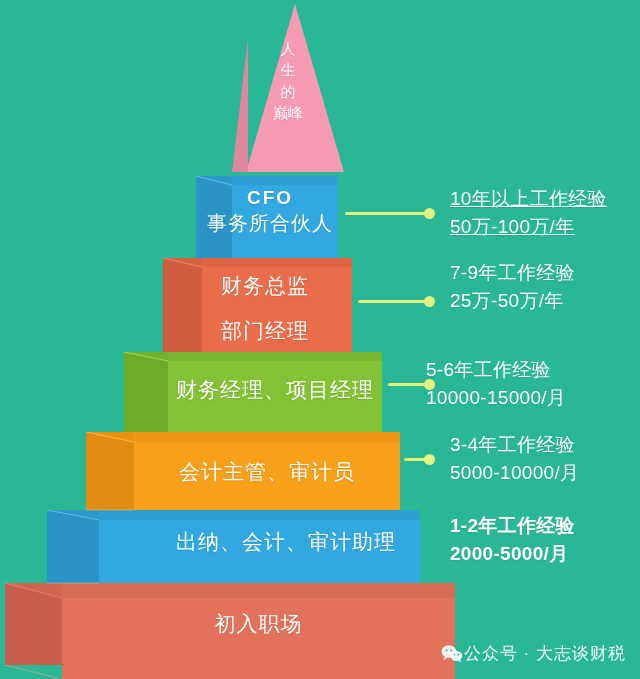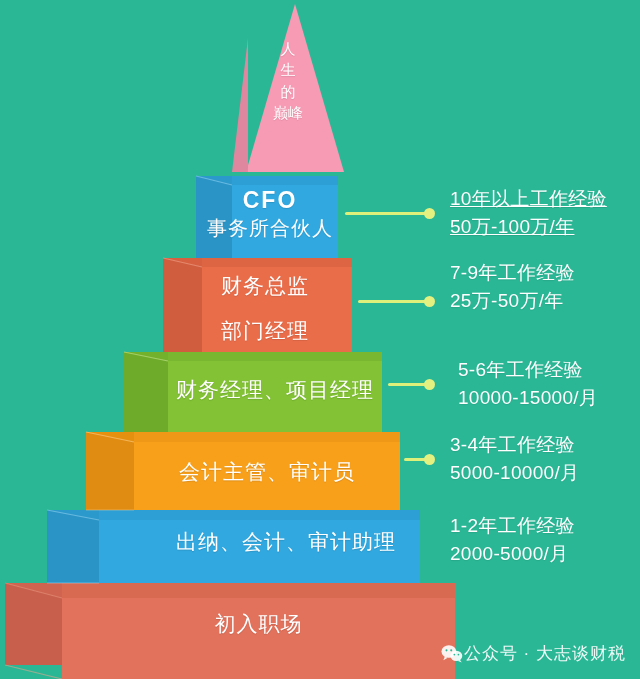--- a/index.html
+++ b/index.html
@@ -140,21 +140,21 @@
     <div class="apex-left"></div>
     <div class="apex-text">
       <span>人</span>
       <span>生</span>
       <span>的</span>
       <span>巅峰</span>
     </div>
   </div>
 
   <div class="tier-label" style="left:202px;top:186px;width:136px;font-size:22px;">
-    <div style="font-weight:bold;font-size:23px;letter-spacing:2px;">CFO</div>
+    <div style="font-weight:bold;font-size:19px;letter-spacing:2px;">CFO</div>
     <div style="font-size:20px;margin-top:2px;">事务所合伙人</div>
   </div>
 
   <div class="tier-label" style="left:202px;top:273px;width:126px;font-size:21px;">
     <div>财务总监</div>
     <div style="margin-top:19px;">部门经理</div>
   </div>
 
   <div class="tier-label" style="left:168px;top:377px;width:214px;font-size:21px;">
     <div>财务经理、项目经理</div>
@@ -183,33 +183,33 @@
 
     <div class="connector" style="left:358px;top:300px;width:69px;"></div>
     <div class="conn-dot" style="left:424px;top:296px;"></div>
     <div class="annot" style="left:450px;top:259px;">
       <span class="line1">7-9年工作经验</span>
       <span class="line2">25万-50万/年</span>
     </div>
 
     <div class="connector" style="left:388px;top:383px;width:39px;"></div>
     <div class="conn-dot" style="left:424px;top:379px;"></div>
-    <div class="annot" style="left:458px;top:356px;">
+    <div class="annot" style="left:426px;top:356px;">
       <span class="line1">5-6年工作经验</span>
       <span class="line2">10000-15000/月</span>
     </div>
 
     <div class="connector" style="left:404px;top:458px;width:24px;"></div>
     <div class="conn-dot" style="left:424px;top:454px;"></div>
     <div class="annot" style="left:450px;top:431px;">
       <span class="line1">3-4年工作经验</span>
       <span class="line2">5000-10000/月</span>
     </div>
 
-    <div class="annot" style="left:450px;top:512px;">
+    <div class="annot" style="left:450px;top:512px;font-weight:bold;">
       <span class="line1">1-2年工作经验</span>
       <span class="line2">2000-5000/月</span>
     </div>
   </div>
 
   <div class="watermark">
     <svg class="wechat-icon" viewBox="0 0 28 24">
       <ellipse cx="10" cy="9.5" rx="9.4" ry="8" fill="rgba(255,255,255,.9)"></ellipse>
       <polygon points="5,15.5 3,20.5 8,17.8" fill="rgba(255,255,255,.9)"></polygon>
       <ellipse cx="19.5" cy="15" rx="7.6" ry="6.6" fill="rgba(255,255,255,.9)"></ellipse>

